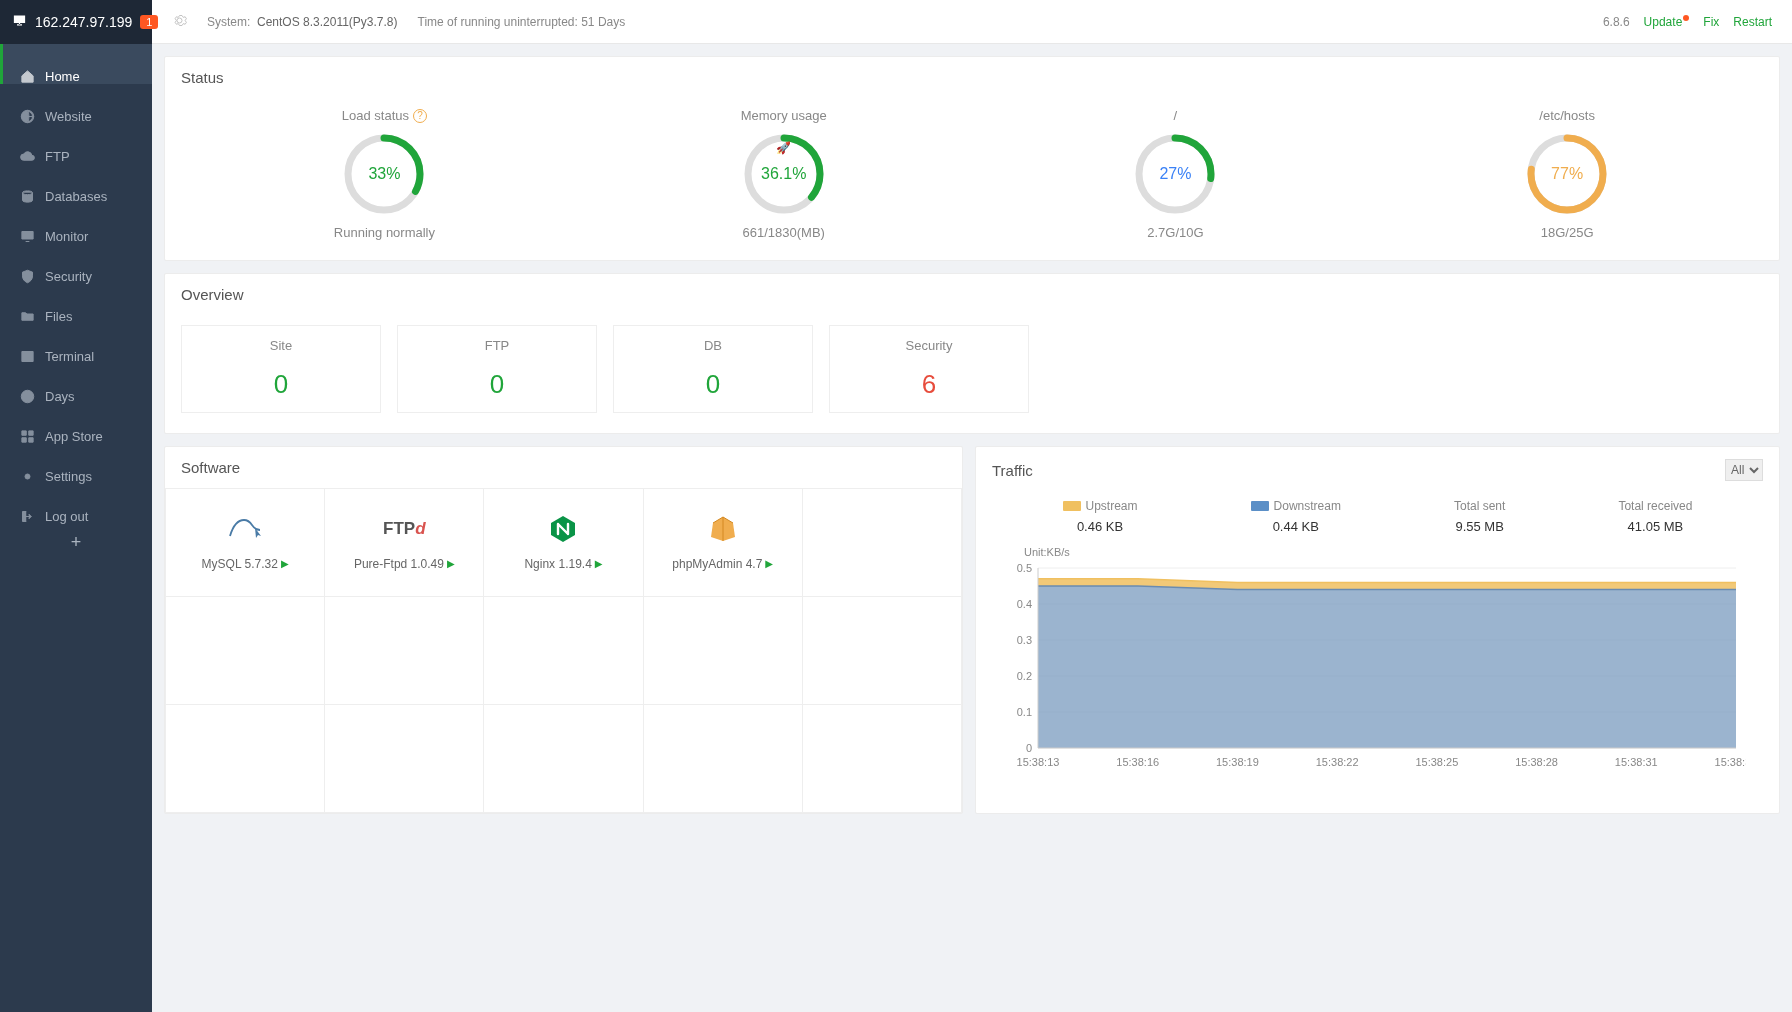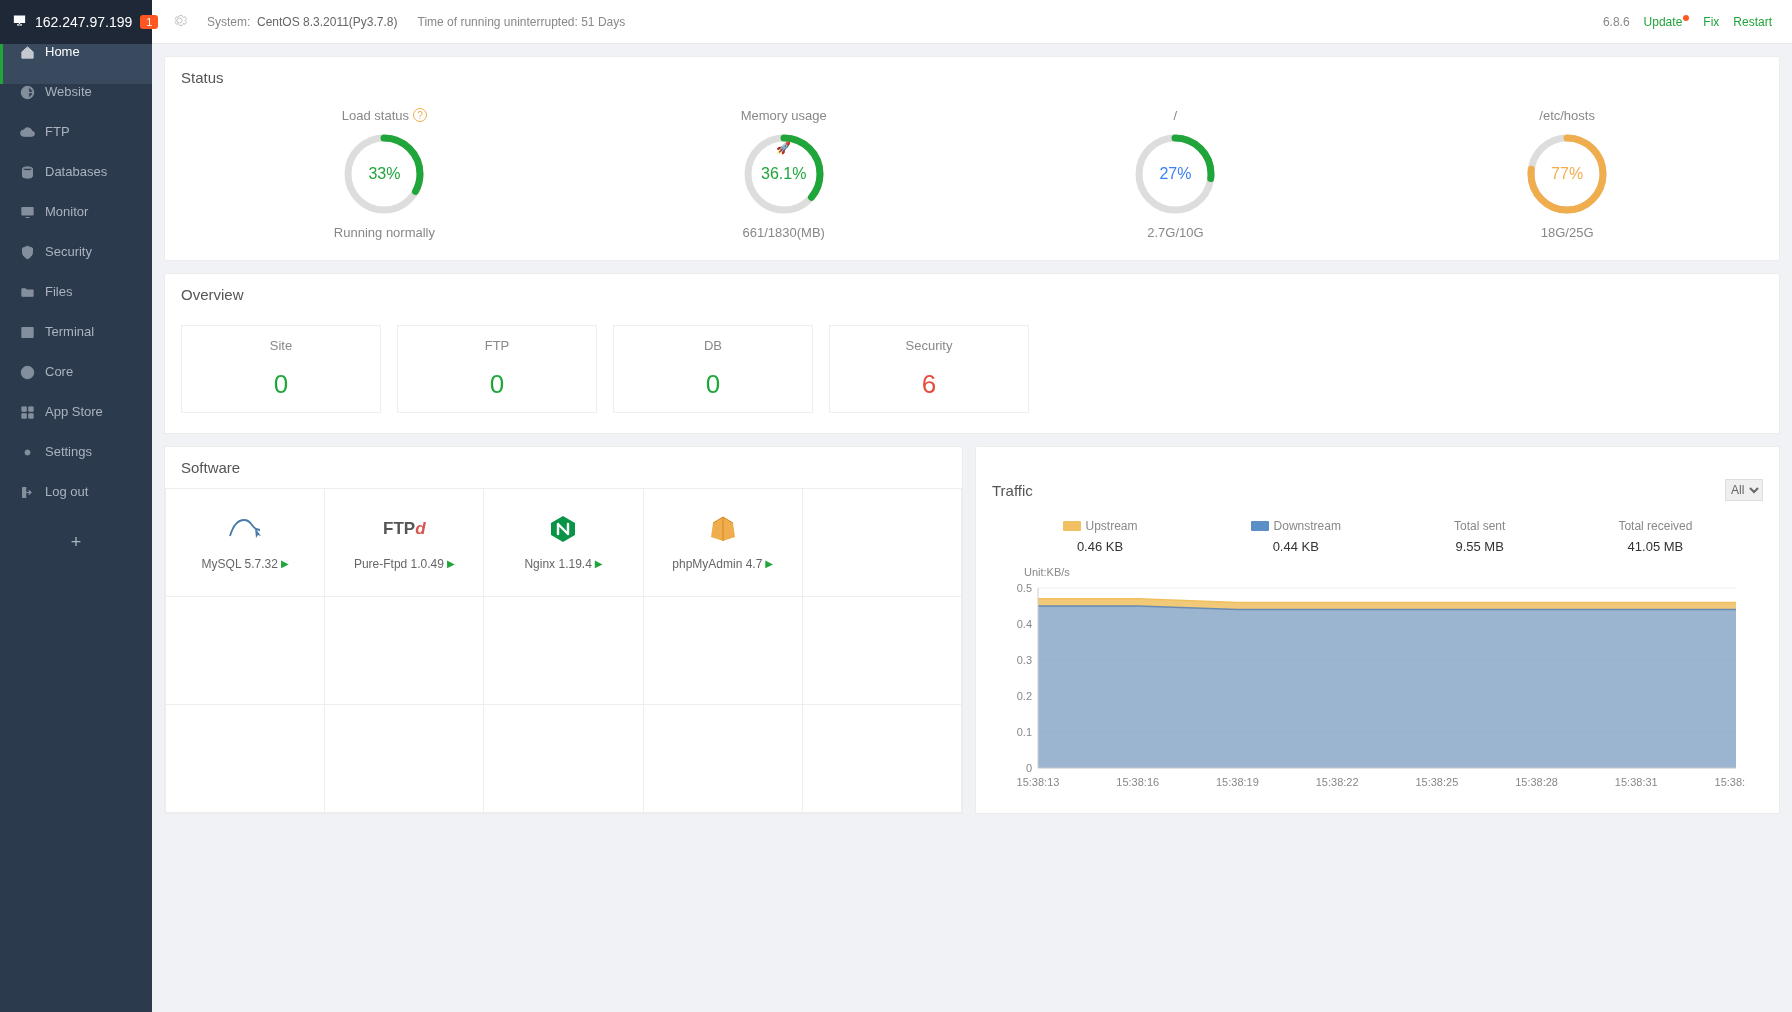--- a/index.html
+++ b/index.html
@@ -3,21 +3,21 @@
 <meta charset="utf-8">
 <style>
 * { margin: 0; padding: 0; box-sizing: border-box; }
 body { font-family: -apple-system, BlinkMacSystemFont, "Segoe UI", Arial, sans-serif; font-size: 13px; color: #333; background: #f0f2f5; overflow: hidden; }
 .app { display: flex; height: 1012px; width: 1792px; }
 
 
 .sidebar { width: 152px; background: #2c3a4d; color: #aab3bf; display: flex; flex-direction: column; flex-shrink: 0; }
 .sidebar-header { height: 44px; background: #20a53a; color: #fff; display: flex; align-items: center; padding: 0 12px; font-size: 14px; font-weight: 500; gap: 8px; position: relative; }
 .sidebar-header .badge { background: #ff5722; color: #fff; border-radius: 3px; padding: 1px 6px; font-size: 11px; margin-left: auto; }
-.sidebar-item { height: 40px; display: flex; align-items: flex-start; padding: 0 16px; cursor: pointer; color: #aab3bf; gap: 10px; font-size: 13px; border-left: 3px solid transparent; }
+.sidebar-item { height: 40px; display: flex; align-items: flex-end; padding: 0 16px; cursor: pointer; color: #aab3bf; gap: 10px; font-size: 13px; border-left: 3px solid transparent; }
 .sidebar-item.active { background: #3a4a5e; color: #fff; border-left-color: #20a53a; }
 .sidebar-item .icon { width: 16px; height: 16px; display: flex; align-items: center; justify-content: center; opacity: 0.7; }
 .sidebar-add { height: 36px; display: flex; align-items: center; justify-content: center; color: #aab3bf; cursor: pointer; font-size: 18px; }
 
 
 .main { flex: 1; display: flex; flex-direction: column; overflow: auto; }
 .topbar { height: 44px; background: #fff; border-bottom: 1px solid #e8e8e8; display: flex; align-items: center; padding: 0 20px; color: #888; font-size: 12px; gap: 20px; }
 .topbar .right { margin-left: auto; display: flex; gap: 14px; align-items: center; }
 .topbar a { color: #20a53a; text-decoration: none; cursor: pointer; }
 .topbar .ver { color: #888; }
@@ -25,21 +25,21 @@
 
 
 .content { padding: 12px; display: flex; flex-direction: column; gap: 12px; }
 .panel { background: #fff; border: 1px solid #ececec; border-radius: 2px; }
 .panel-title { padding: 12px 16px; font-size: 15px; color: #555; }
 .panel-body { padding: 10px 16px 20px; }
 
 
 .gauges { display: flex; justify-content: space-around; }
 .gauge { display: flex; flex-direction: column; align-items: center; gap: 8px; }
-.gauge-label { color: #888; font-size: 13px; display: flex; gap: 4px; }
+.gauge-label { color: #888; font-size: 13px; display: flex; align-items: center; gap: 4px; }
 .help-icon { display: inline-flex; width: 14px; height: 14px; border: 1px solid #f0ad4e; color: #f0ad4e; border-radius: 50%; align-items: center; justify-content: center; font-size: 10px; }
 .gauge-ring { width: 86px; height: 86px; position: relative; }
 .gauge-ring svg { transform: rotate(-90deg); }
 .gauge-value { position: absolute; top: 0; left: 0; right: 0; bottom: 0; display: flex; align-items: center; justify-content: center; font-size: 16px; font-weight: 500; }
 .gauge-sub { color: #888; font-size: 13px; }
 .green { color: #20a53a; }
 
 
 .overview-cards { display: flex; gap: 16px; padding: 10px 16px 20px; }
 .overview-card { width: 200px; border: 1px solid #eee; padding: 12px 0; display: flex; flex-direction: column; align-items: center; gap: 16px; cursor: pointer; }
@@ -54,21 +54,21 @@
 
 
 .software-grid { display: grid; grid-template-columns: repeat(5, 1fr); border-top: 1px solid #eee; border-left: 1px solid #eee; }
 .software-cell { border-right: 1px solid #eee; border-bottom: 1px solid #eee; height: 108px; display: flex; flex-direction: column; align-items: center; justify-content: center; gap: 14px; cursor: pointer; }
 .software-cell.empty { cursor: default; }
 .software-icon { height: 28px; display: flex; align-items: center; justify-content: center; }
 .software-name { font-size: 12px; color: #666; display: flex; align-items: center; gap: 3px; }
 .play-icon { color: #20a53a; font-size: 10px; }
 
 
-.traffic-head { display: flex; align-items: center; justify-content: space-between; padding: 12px 16px; margin-top: 20px; }
+.traffic-head { display: flex; align-items: center; justify-content: space-between; padding: 12px 16px; }
 .traffic-head select { border: 1px solid #ddd; padding: 2px 1px; font-size: 12px; color: #666; }
 .traffic-stats { display: flex; justify-content: space-around; padding: 6px 30px 4px; }
 .tstat { text-align: center; }
 .tstat .lbl { font-size: 12px; color: #888; display: flex; align-items: center; gap: 5px; justify-content: center; margin-bottom: 6px; }
 .tstat .val { font-size: 13px; color: #333; }
 .legend-box { width: 18px; height: 10px; border-radius: 1px; }
 .traffic-chart { padding: 8px 20px 10px 30px; }
 .chart-unit { font-size: 11px; color: #888; margin-bottom: 4px; margin-left: 18px; }
 
 
@@ -151,21 +151,21 @@
             </svg>
           </span>
           <span>Terminal</span>
         </div>
         <div class="sidebar-item">
           <span class="icon">
             <svg viewBox="0 0 24 24" fill="none" stroke="currentColor" stroke-width="1.6">
               <path d="M12 2a10 10 0 100 20 10 10 0 000-20zm0 4v6l4 2"></path>
             </svg>
           </span>
-          <span>Core</span>
+          <span>Days</span>
         </div>
         <div class="sidebar-item">
           <span class="icon">
             <svg viewBox="0 0 24 24" fill="none" stroke="currentColor" stroke-width="1.6">
               <path d="M3 3h7v7H3zm11 0h7v7h-7zM3 14h7v7H3zm11 0h7v7h-7z"></path>
             </svg>
           </span>
           <span>App Store</span>
         </div>
         <div class="sidebar-item">

